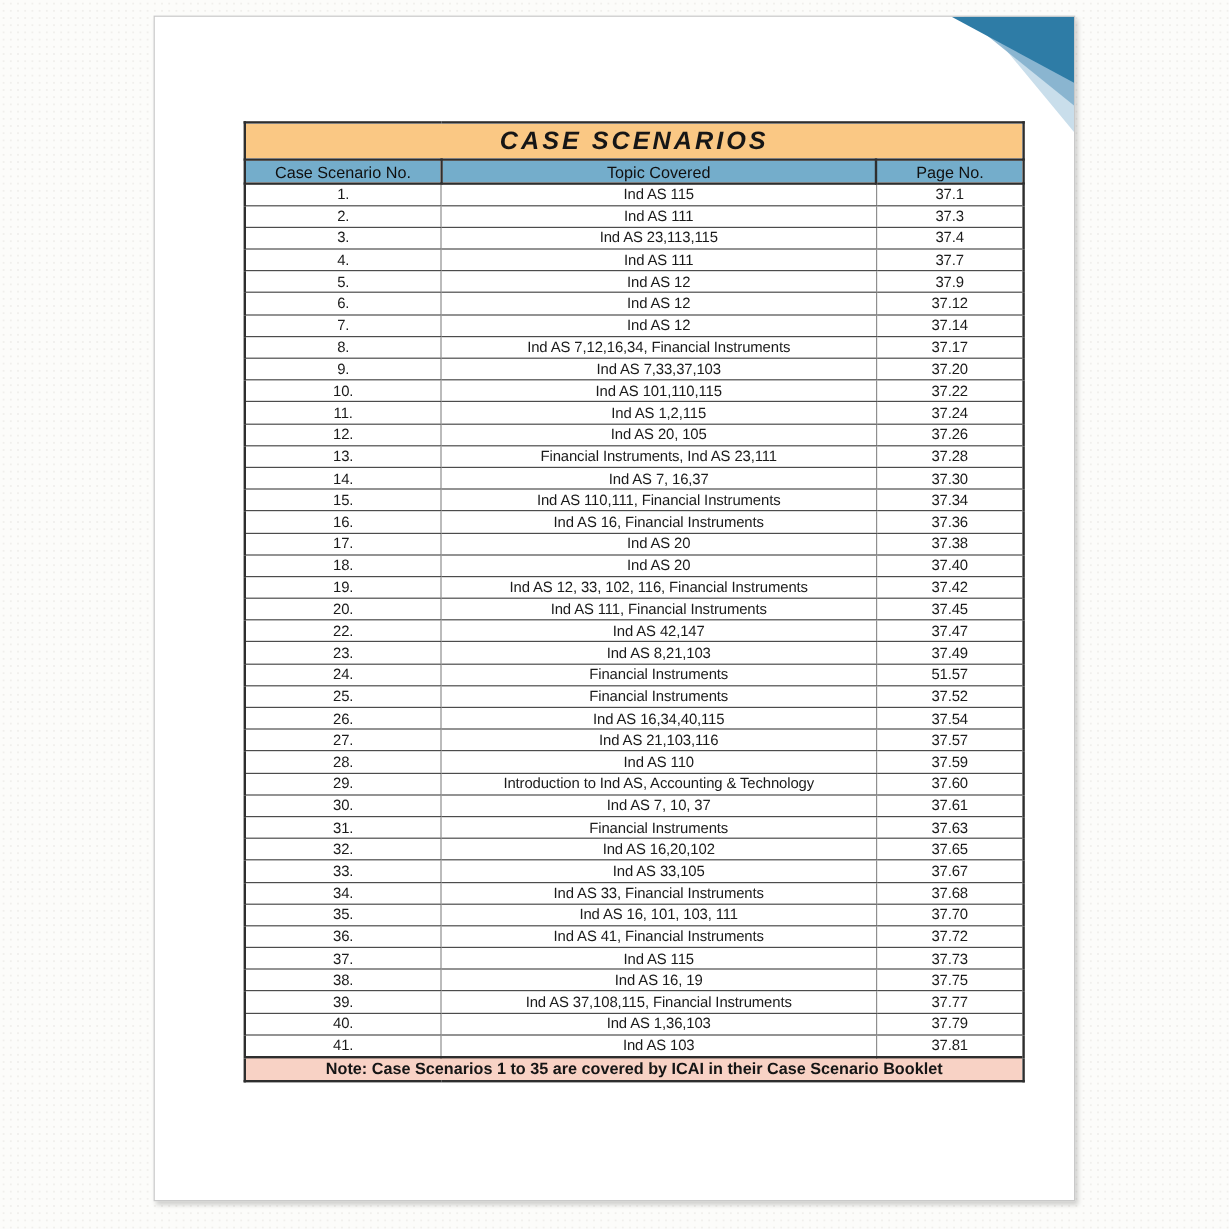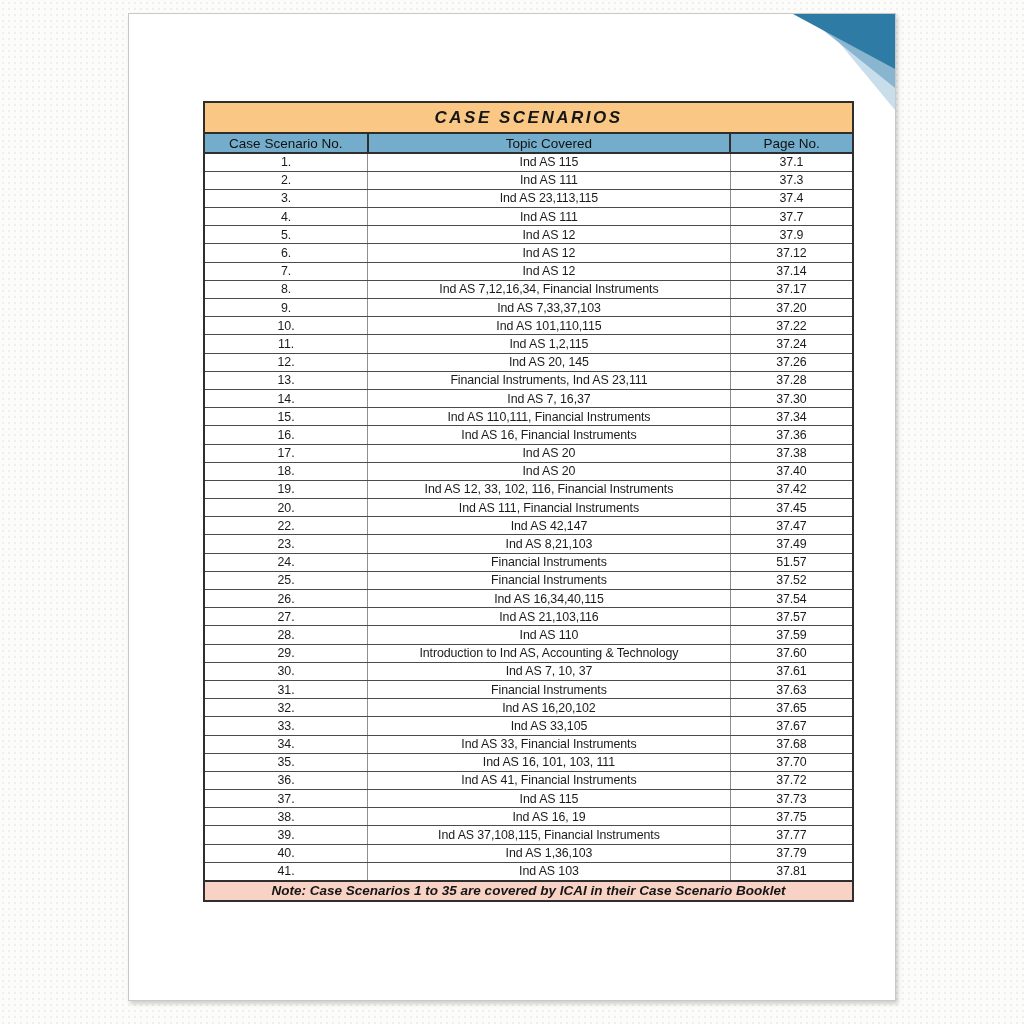--- a/index.html
+++ b/index.html
@@ -41,21 +41,21 @@
   .doc-table td, .doc-table th {
     text-align: center;
     vertical-align: middle;
     overflow: hidden;
     white-space: nowrap;
   }
   .title-cell {
     background: var(--title-bg);
     border: 2px solid #2e2e2e;
     height: 31px;
-    font-size: 17px;
+    font-size: 21px;
     font-weight: bold;
     font-style: italic;
     letter-spacing: 2.5px;
     color: #161616;
   }
   .head-cell {
     background: var(--header-bg);
     border: 2px solid #2e2e2e;
     height: 20px;
     font-size: 13.5px;
@@ -72,21 +72,20 @@
   }
   .doc-table tbody td + td { border-left: 1px solid #8f8f8f; }
   .doc-table tbody tr td:first-child { border-left: 2px solid #2e2e2e; }
   .doc-table tbody tr td:last-child  { border-right: 2px solid #2e2e2e; }
   .note-cell {
     background: var(--note-bg);
     border: 2px solid #2e2e2e;
     height: 20px;
     font-size: 13.5px;
     font-weight: bold;
-    font-style: italic;
     color: #151515;
   }
 </style>
 </head>
 <body>
 
 <div class="sheet">
 
   <svg class="corner-decoration" viewBox="0 0 100 96" preserveAspectRatio="none">
     <polygon points="22,0 100,0 100,96" fill="var(--corner-light)"></polygon>
@@ -173,21 +172,21 @@
   </tr>
 
   <tr>
     <td>11.</td>
     <td>Ind AS 1,2,115</td>
     <td>37.24</td>
   </tr>
 
   <tr>
     <td>12.</td>
-    <td>Ind AS 20, 145</td>
+    <td>Ind AS 20, 105</td>
     <td>37.26</td>
   </tr>
 
   <tr>
     <td>13.</td>
     <td>Financial Instruments, Ind AS 23,111</td>
     <td>37.28</td>
   </tr>
 
   <tr>

